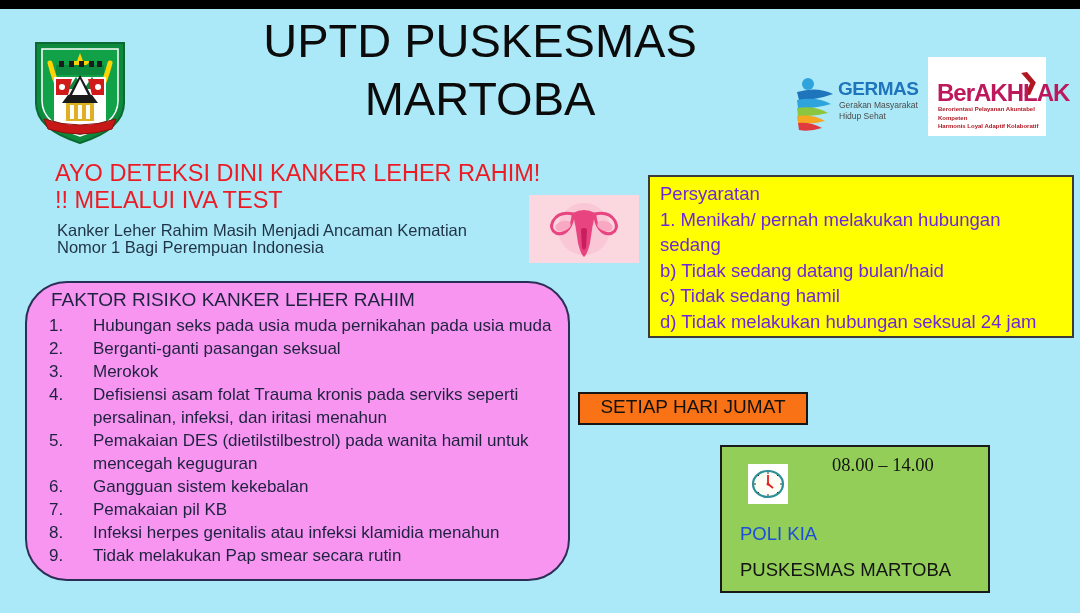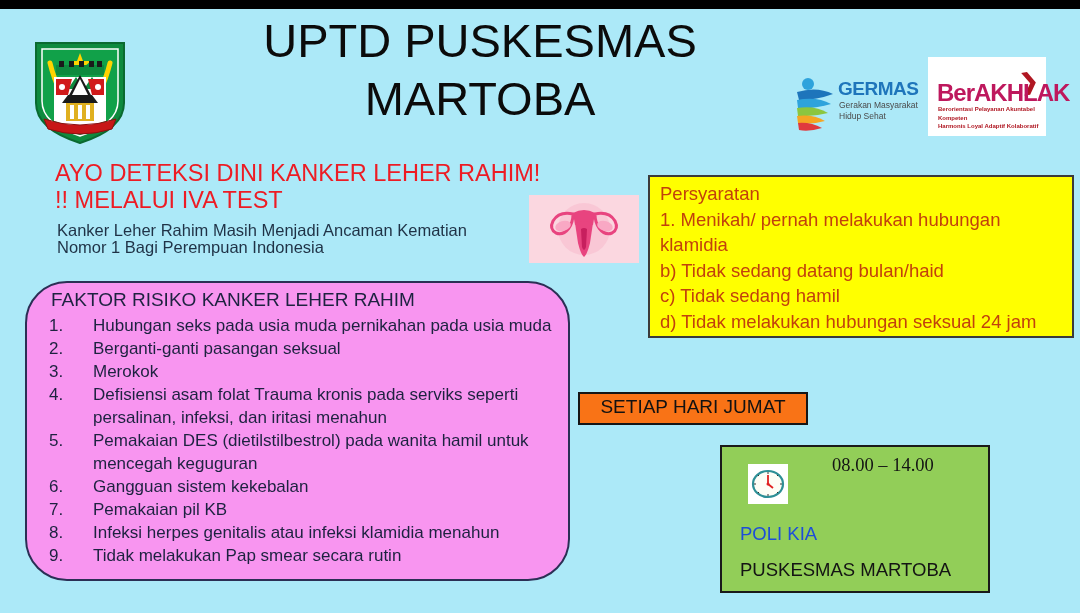--- a/index.html
+++ b/index.html
@@ -133,21 +133,21 @@
     border: 2px solid #3b3b3b;
     overflow: hidden;
     box-sizing: border-box;
   }
   #requirements-list {
     position: absolute;
     left: 10px; top: 4px;
     width: 420px;
     font-size: 18.5px;
     line-height: 25.5px;
-    color: #c2410c;
+    color: #6d28d9;
   }
   #requirements-list div { white-space: nowrap; }
 
   
   #risk-box {
     position: absolute;
     left: 25px; top: 281px;
     width: 545px; height: 300px;
     background: #F895F0;
     border: 2px solid #2b2f55;
@@ -319,21 +319,21 @@
       <path d="M66 19 Q80 16 86 26 Q90 34 83 38 Q76 41 70 33 Q66 27 66 19 Z" fill="none" stroke="#E8447F" stroke-width="3"></path>
       <ellipse cx="34" cy="31" rx="8" ry="5" fill="#F9A8C4" transform="rotate(-16 34 31)"></ellipse>
       <ellipse cx="76" cy="31" rx="8" ry="5" fill="#F9A8C4" transform="rotate(16 76 31)"></ellipse>
     </svg>
   </div>
 
   <div id="requirements-box">
     <div id="requirements-list">
       <div>Persyaratan</div>
       <div>1. Menikah/ pernah melakukan hubungan</div>
-      <div>klamidia</div>
+      <div>sedang</div>
       <div>b) Tidak sedang datang bulan/haid</div>
       <div>c) Tidak sedang hamil</div>
       <div>d) Tidak melakukan hubungan seksual 24 jam</div>
       <div>sebelum pemeriksaan</div>
     </div>
   </div>
 
   <div id="risk-box">
     <div id="risk-title">FAKTOR RISIKO KANKER LEHER RAHIM</div>
     <div id="risk-list">

